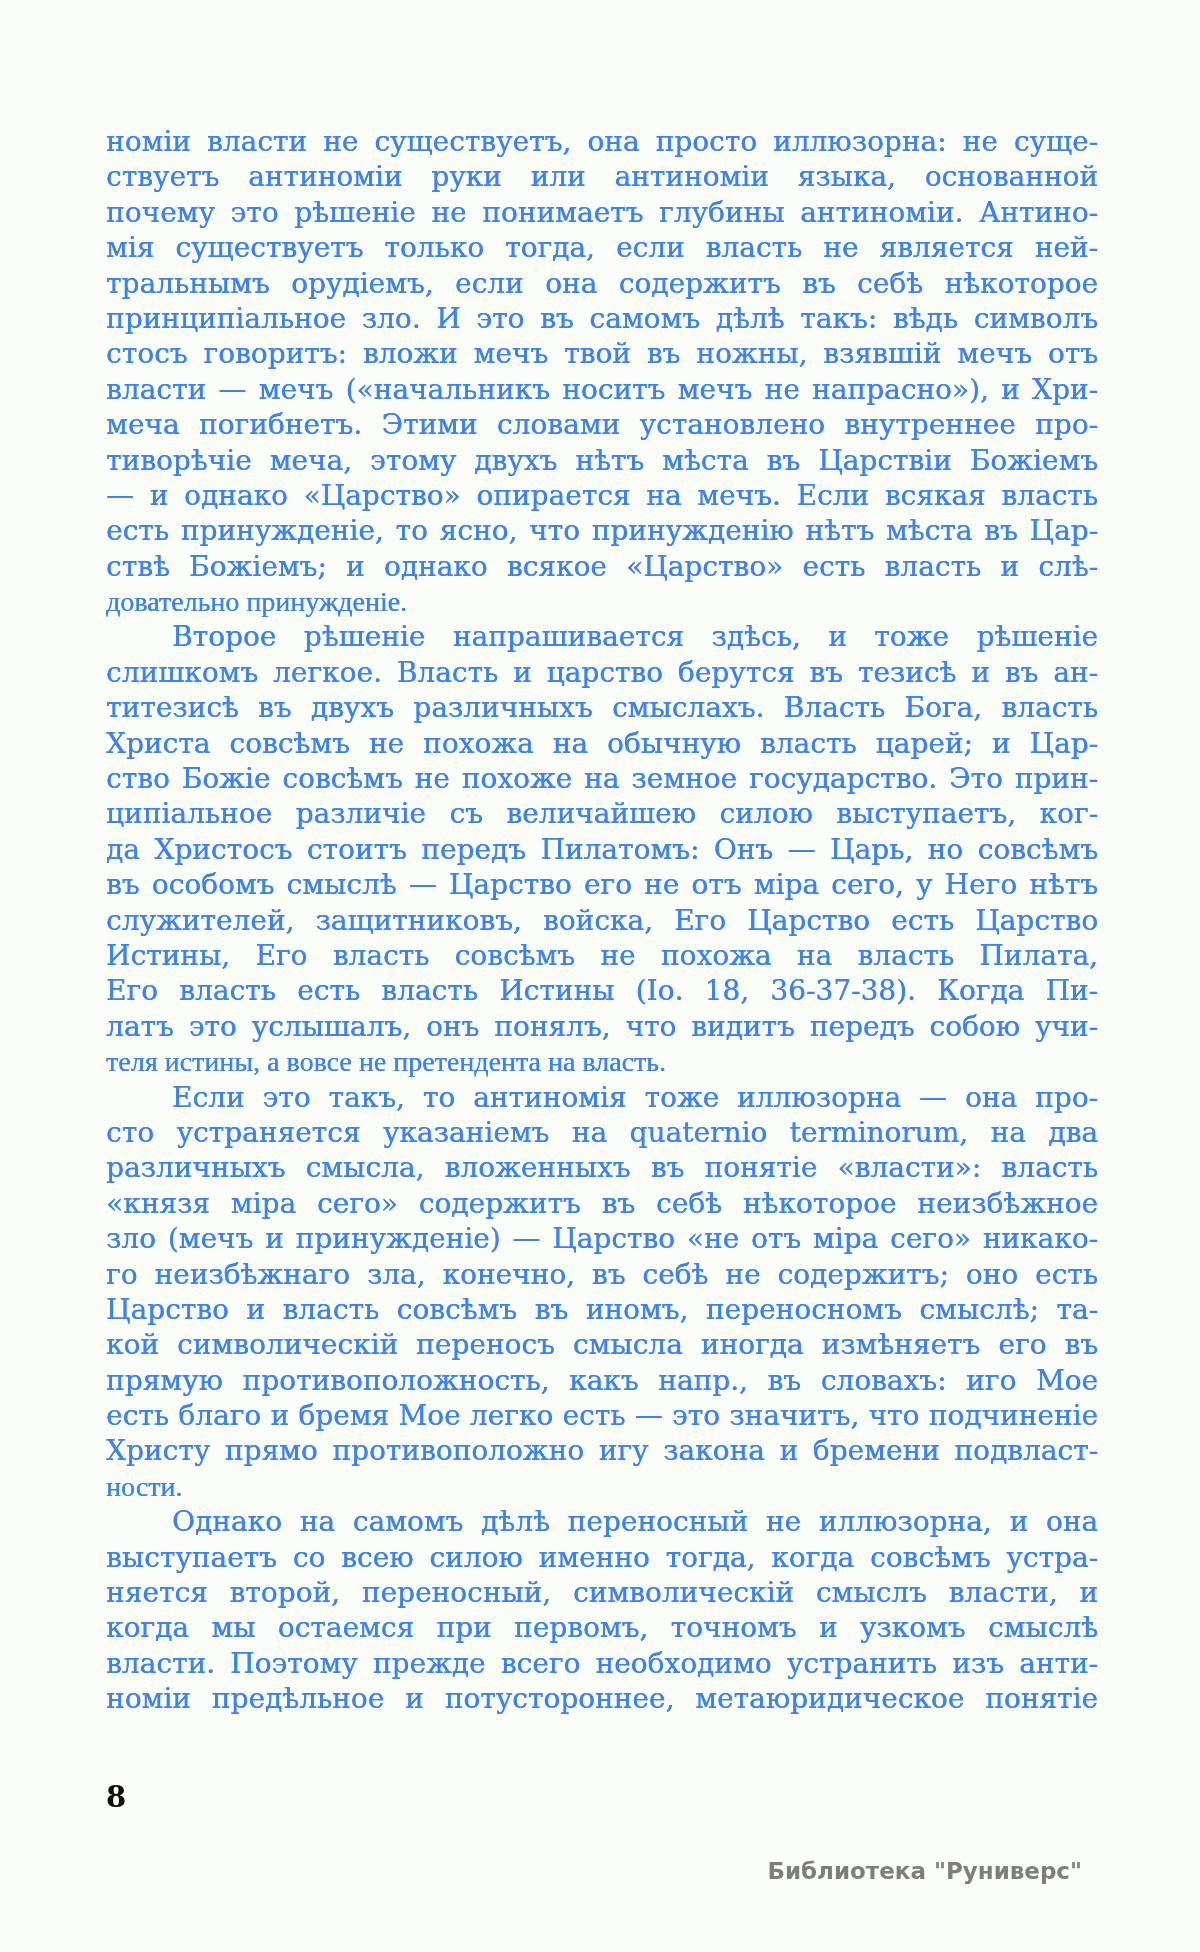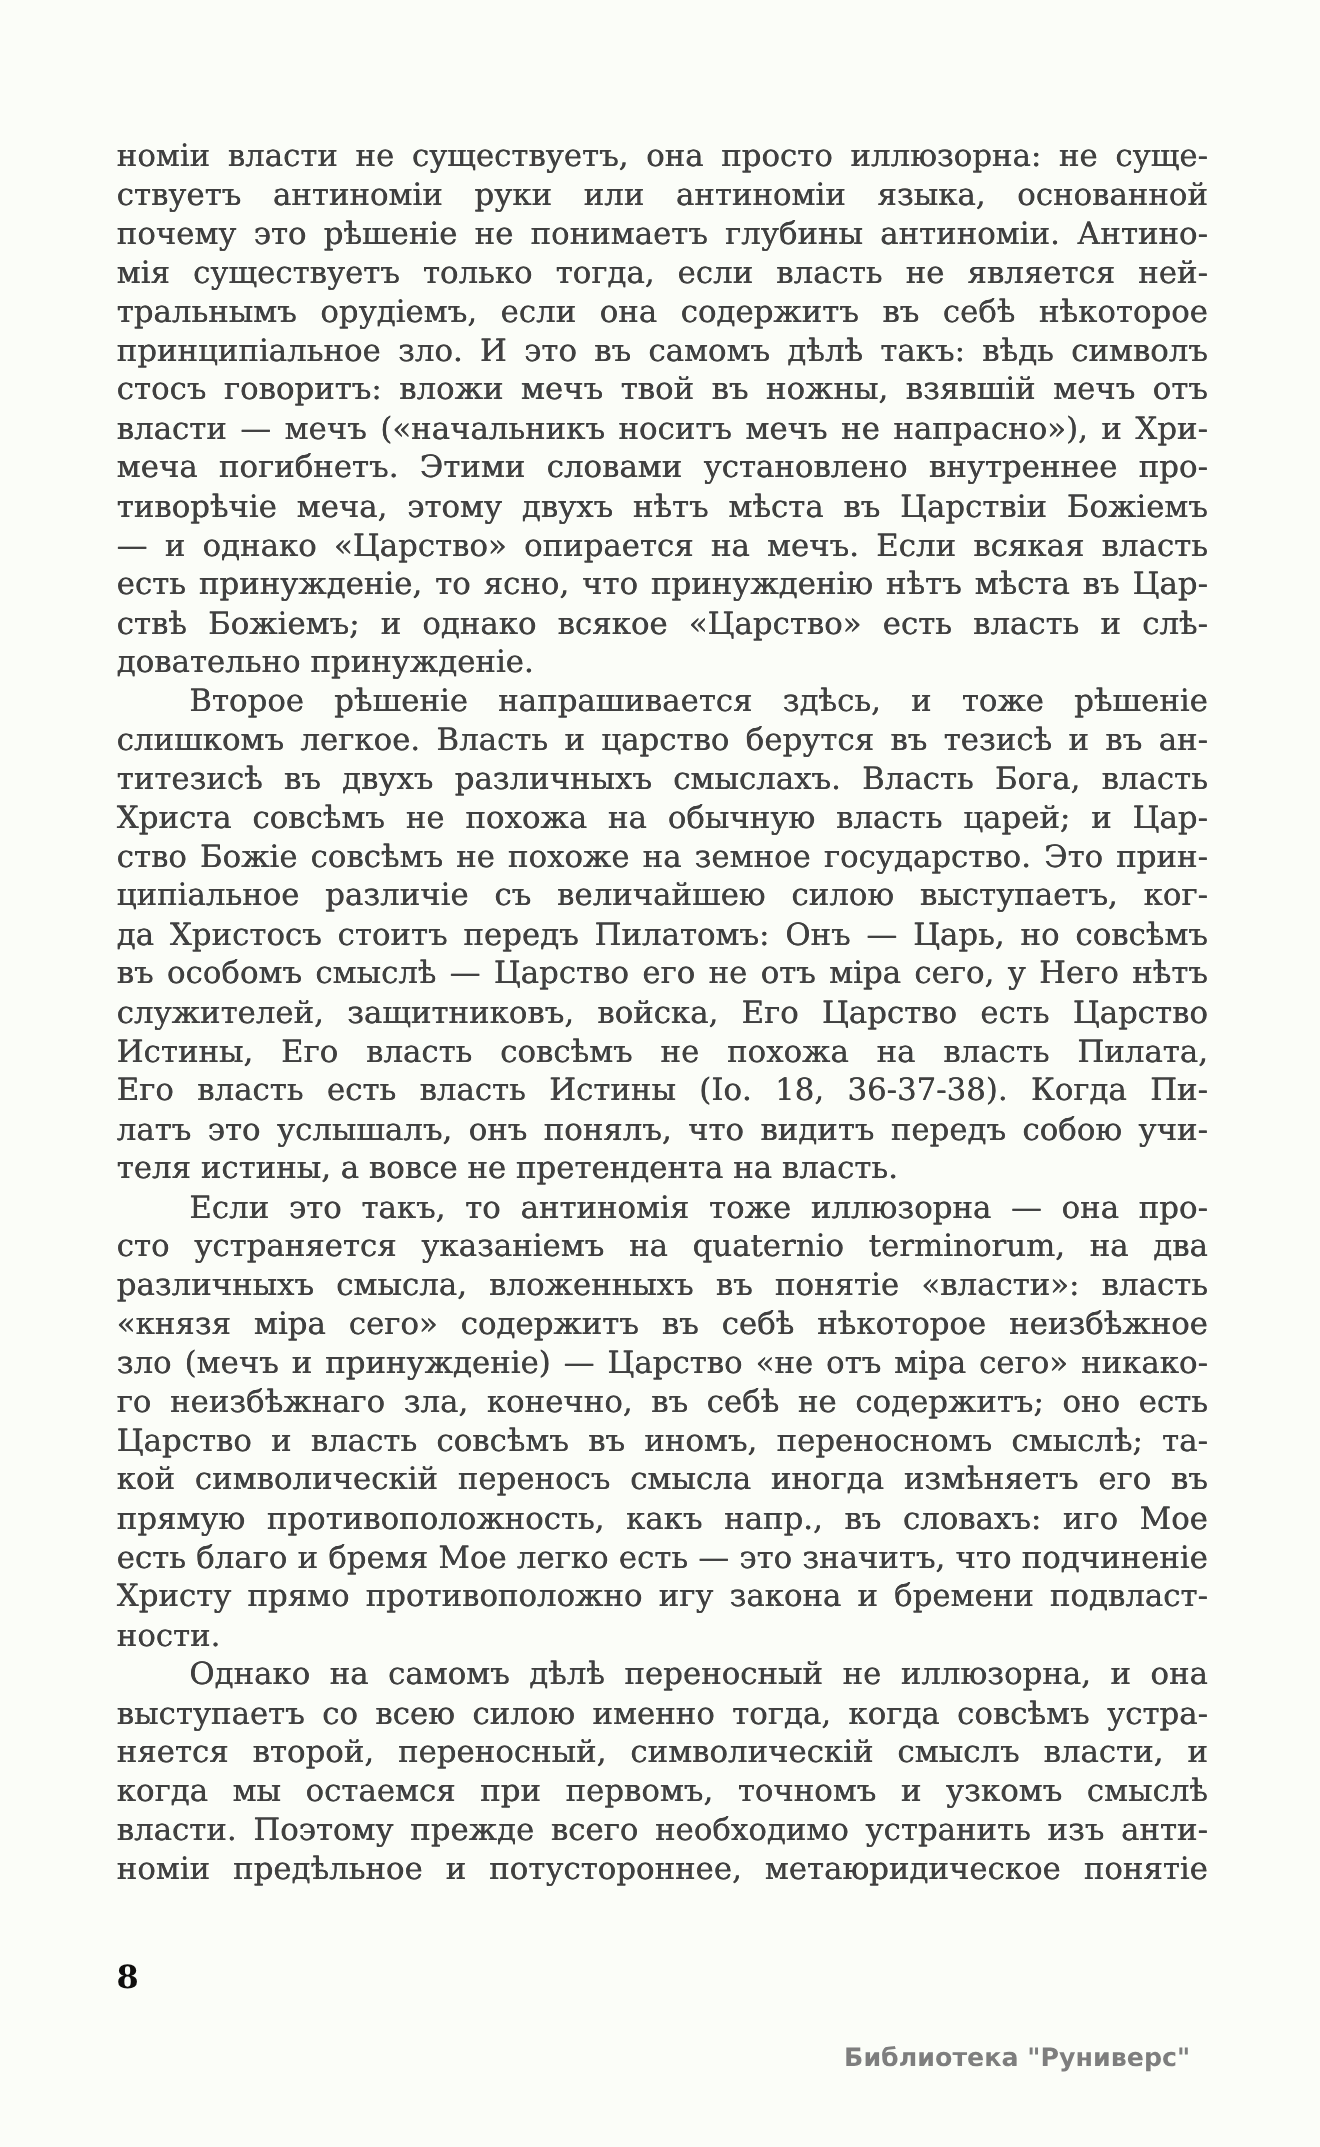--- a/index.html
+++ b/index.html
@@ -13,37 +13,38 @@
   }
   .page {
     position: absolute;
     inset: 0;
   }
   .text-block {
     position: absolute;
     left: 106px;
     top: 124px;
     width: 992px;
-    color: #404040;
+    color: #3b82f6;
     font-size: 28px;
     text-shadow: 0.35px 0 0 currentColor;
   }
   .line {
     height: 35.4px;
     line-height: 35.4px;
     text-align: justify;
     text-align-last: justify;
     text-justify: inter-word;
     overflow: hidden;
     white-space: normal;
   }
   .line.indent { padding-left: 66px; }
   .line.left {
     text-align: center;
     text-align-last: left;
+    font-family: Liberation Serif, serif;
   }
   .it { }
   .page-number {
     position: absolute;
     left: 106px;
     top: 1780px;
     font-size: 29px;
     font-weight: bold;
     color: #0f0e0d;
     font-family: "DejaVu Serif", "Liberation Serif", serif;

